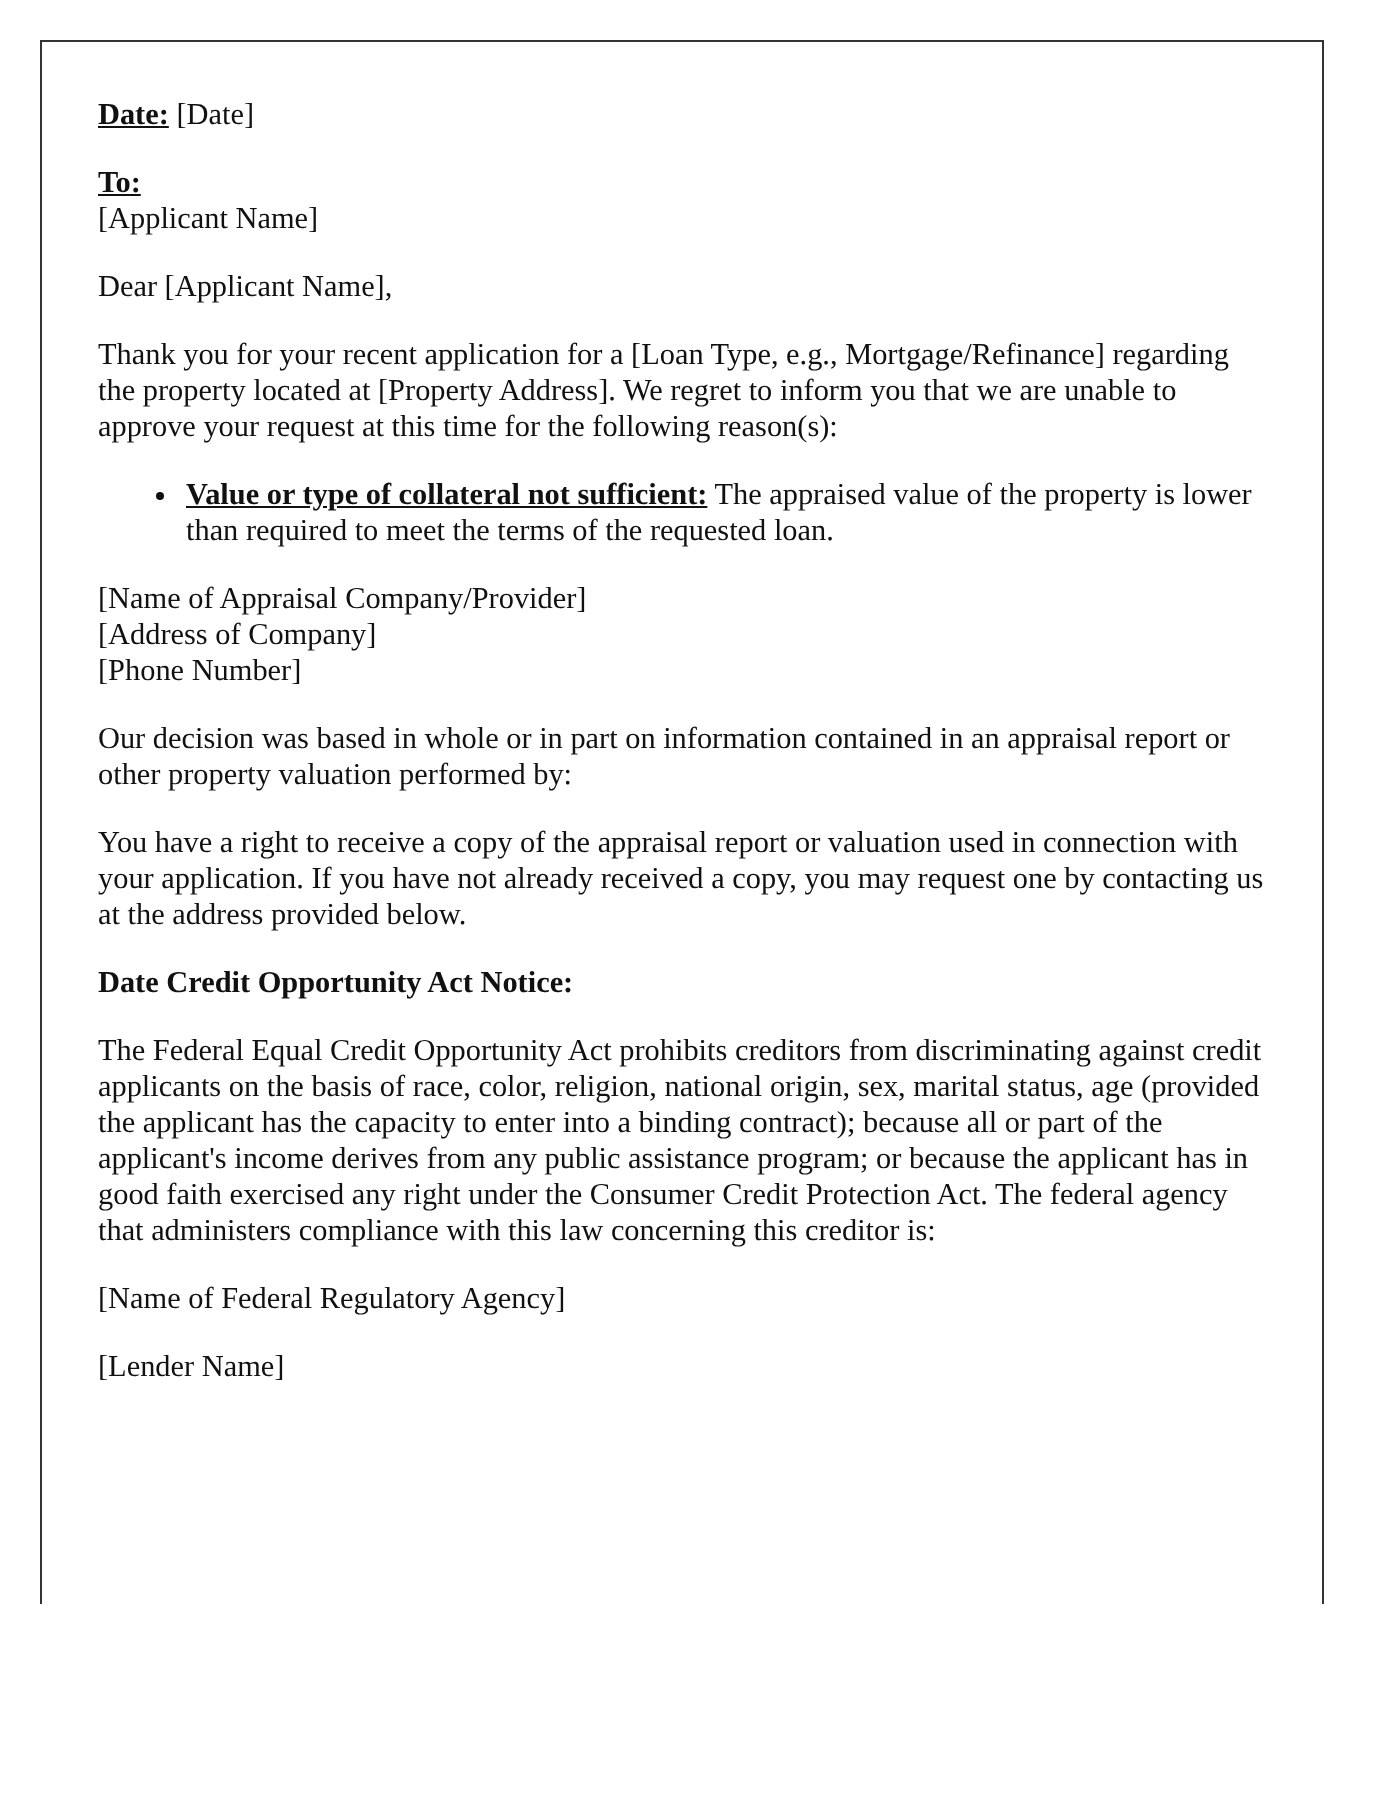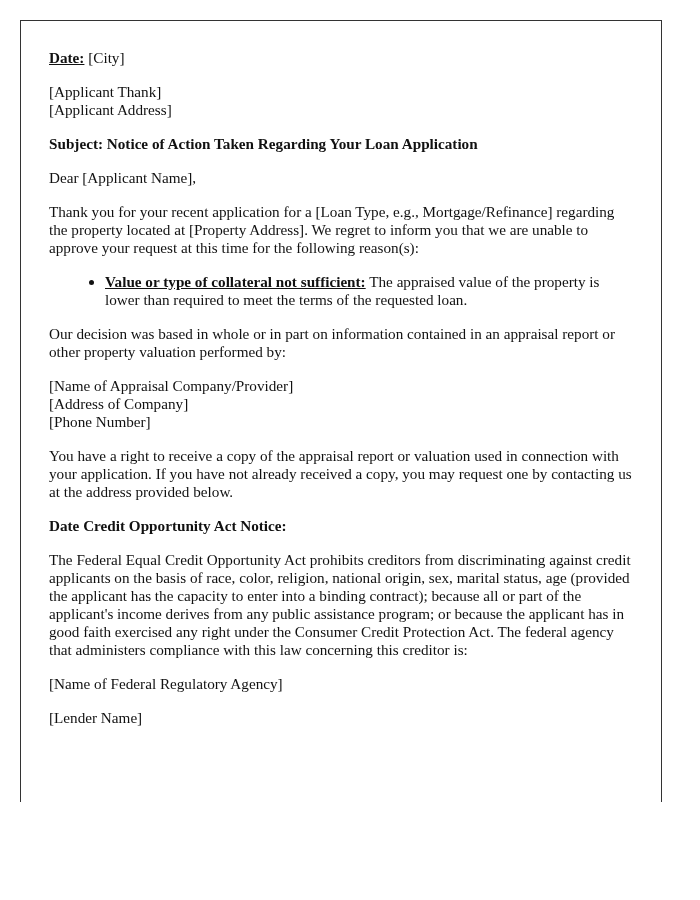--- a/index.html
+++ b/index.html
@@ -37,63 +37,62 @@
       text-decoration: underline;
     }
     .block-line {
       display: block;
     }
     ul.reasons {
       margin: 0 0 16px 0;
       padding-left: 40px;
     }
     ul.reasons li {
-      margin: 16px;
+      margin: 4px;
     }
     .heading {
       font-weight: bold;
       margin: 0 0 16px 0;
     }
   </style>
 </head>
 <body>
 
 <div class="viewport">
   <div class="letter">
 
     <p>
       <span class="label">Date:</span>
-      <span>[City]</span>
+      <span>[Date]</span>
     </p>
 
     <p>
-      <span class="block-line">[Applicant Thank]</span>
-      <span class="block-line">[Applicant Address]</span>
+      <span class="label block-line">To:</span>
+      <span class="block-line">[Applicant Name]</span>
     </p>
 
-    <p class="heading">Subject: Notice of Action Taken Regarding Your Loan Application</p>
 
     <p>Dear [Applicant Name],</p>
 
     <p>Thank you for your recent application for a [Loan Type, e.g., Mortgage/Refinance] regarding the property located at [Property Address]. We regret to inform you that we are unable to approve your request at this time for the following reason(s):</p>
 
     <ul class="reasons">
       <li>
         <span class="label">Value or type of collateral not sufficient:</span>
         <span>The appraised value of the property is lower than required to meet the terms of the requested loan.</span>
       </li>
     </ul>
 
-    <p>Our decision was based in whole or in part on information contained in an appraisal report or other property valuation performed by:</p>
-
     <p>
       <span class="block-line">[Name of Appraisal Company/Provider]</span>
       <span class="block-line">[Address of Company]</span>
       <span class="block-line">[Phone Number]</span>
     </p>
+
+    <p>Our decision was based in whole or in part on information contained in an appraisal report or other property valuation performed by:</p>
 
     <p>You have a right to receive a copy of the appraisal report or valuation used in connection with your application. If you have not already received a copy, you may request one by contacting us at the address provided below.</p>
 
     <p class="heading">Date Credit Opportunity Act Notice:</p>
 
     <p>The Federal Equal Credit Opportunity Act prohibits creditors from discriminating against credit applicants on the basis of race, color, religion, national origin, sex, marital status, age (provided the applicant has the capacity to enter into a binding contract); because all or part of the applicant's income derives from any public assistance program; or because the applicant has in good faith exercised any right under the Consumer Credit Protection Act. The federal agency that administers compliance with this law concerning this creditor is:</p>
 
     <p>
       <span class="block-line">[Name of Federal Regulatory Agency]</span>
     </p>

